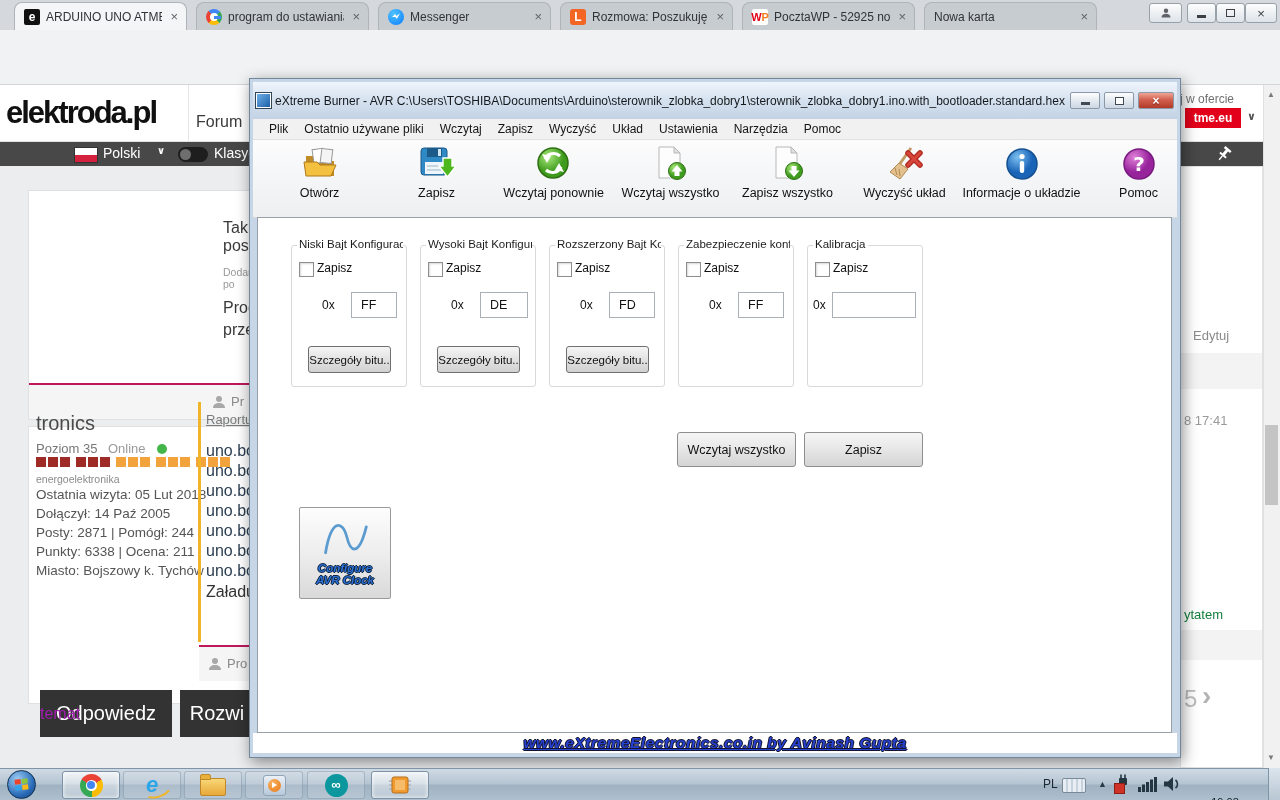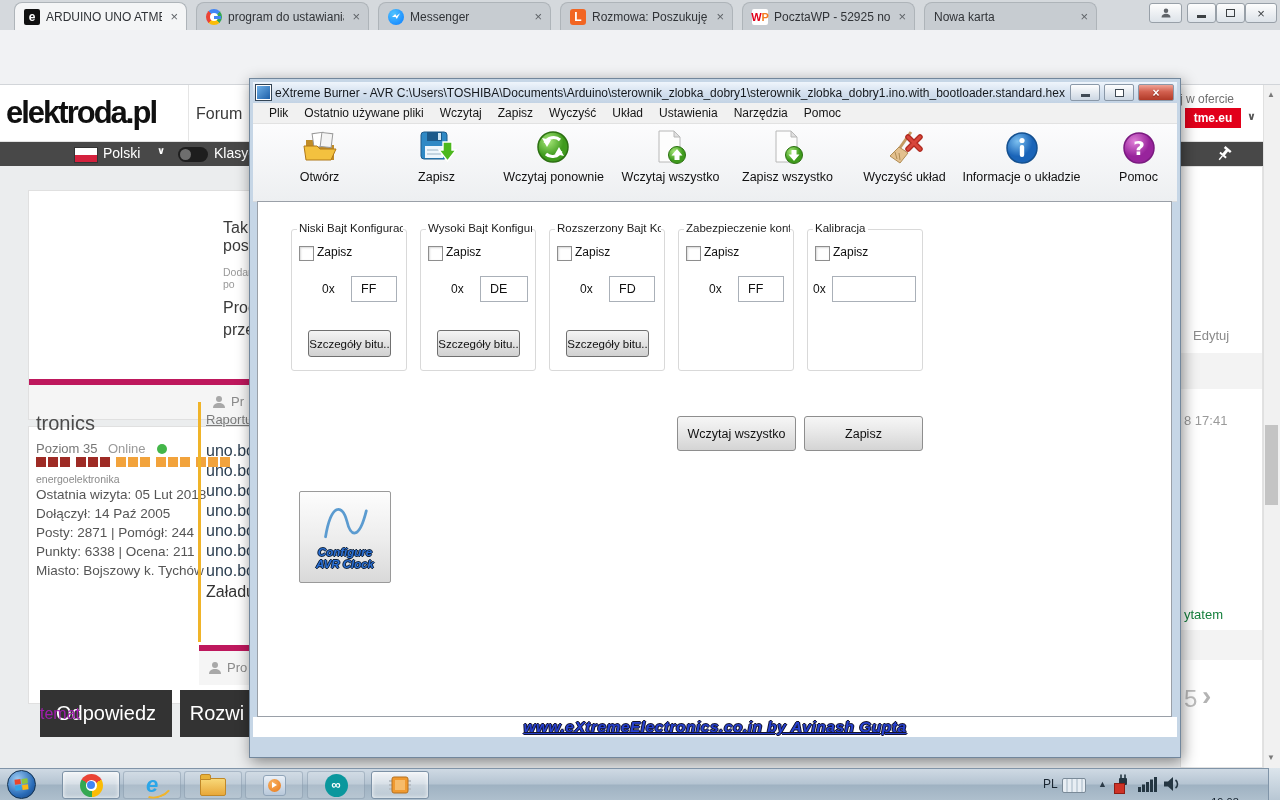--- a/index.html
+++ b/index.html
@@ -47,38 +47,38 @@
   #bookmarksbar{left:0;top:62px;width:1280px;height:23px;background:#f1f2f4;border-bottom:1px solid #d2d5d9;box-sizing:border-box;}
   .appsgrid{left:18px;top:67px;width:3px;height:3px;background:#e2574c;
      box-shadow:5px 0 #ef9d3a,10px 0 #7bb344,0 5px #f3c13a,5px 5px #e2574c,10px 5px #ef9d3a,0 10px #7bb344,5px 10px #f3c13a,10px 10px #e2574c;}
   .bm-label{font-size:12px;color:#3c4043;top:66px;}
   .pageico{width:11px;height:13px;border:1px solid #9aa0a6;border-radius:1px;background:#fff;top:66px;}
 
   
   #page{left:0;top:85px;width:1280px;height:683px;background:#ebedee;overflow:hidden;}
   #pg-header{left:0;top:0;width:1280px;height:57px;background:#fff;border-bottom:1px solid #e2e2e2;box-sizing:border-box;}
   #logo{left:6px;top:10px;font-size:31px;font-weight:900;letter-spacing:-2px;color:#101010;}
-  #forum-link{left:196px;top:20px;font-size:16px;color:#3a3a3a;}
+  #forum-link{left:196px;top:28px;font-size:16px;color:#3a3a3a;}
   .hdr-div{left:188px;top:0;width:1px;height:57px;background:#e5e5e5;}
   #offer-text{left:1180px;top:7px;font-size:12px;color:#707070;}
   #tme-badge{left:1185px;top:23px;width:56px;height:20px;background:#e2001a;color:#fff;font-weight:bold;
      font-size:12px;text-align:center;line-height:20px;}
   #tme-chev{left:1247px;top:25px;color:#555;font-size:11px;font-weight:bold;}
   .darkbar{top:57px;height:24px;background:#484848;}
   .flag{left:74px;top:62px;width:22px;height:14px;background:linear-gradient(#fff 50%,#d4213d 50%);border:1px solid #333;}
   #lang-label{left:103px;top:60px;font-size:14px;color:#fff;}
   #lang-chev{left:157px;top:60px;font-size:10px;color:#fff;font-weight:bold;}
   .toggle{left:178px;top:62px;width:30px;height:15px;background:#1e1e1e;border-radius:8px;position:absolute;}
   .toggle::before{content:"";position:absolute;left:2px;top:2px;width:11px;height:11px;border-radius:50%;background:#6e6e6e;}
   #classic-label{left:214px;top:60px;font-size:14px;color:#fff;}
   .pin{left:1216px;top:61px;}
   .card{background:#fff;border:1px solid #e0e0e0;box-sizing:border-box;margin-top:24px;}
   #card1{left:28px;top:81px;width:226px;height:230px;}
   #card2{left:28px;top:317px;width:226px;height:278px;}
-  .cfoot{background:#f5f5f5;border-top:6px solid #be185d;}
+  .cfoot{background:#f5f5f5;border-top:2px solid #be185d;}
   .snip{color:#3a3a3a;font-size:16px;}
   .snip-small{color:#999;font-size:10.5px;}
   .avatar{width:16px;height:16px;fill:#a8a8a8;}
   .prof-lbl{font-size:13px;color:#8a8a8a;}
   #uname{left:36px;top:327px;font-size:20px;color:#4a4a4a;}
   .u-meta{font-size:13px;color:#777;}
   .dot-online{left:157px;top:359px;width:10px;height:10px;border-radius:50%;background:#43b649;}
   .lvlsq{top:372px;width:10px;height:10px;}
   .u-line{left:36px;font-size:13.5px;color:#555;}
   .ylw{left:198px;top:317px;width:3px;height:240px;background:#f0b429;}
@@ -93,21 +93,21 @@
   #pager-num{left:1184px;top:600px;font-size:24px;color:#bdbdbd;}
   #pager-next{left:1202px;top:595px;font-size:28px;font-weight:bold;color:#b3b3b3;}
   #scrollbar{left:1263px;top:0;width:17px;height:683px;background:#f1f1f1;border-left:1px solid #e0e0e0;box-sizing:border-box;}
   .sb-arrow{left:1267px;font-size:8px;color:#7a7a7a;}
   #sb-thumb{left:1265px;top:340px;width:13px;height:80px;background:#c4c4c4;}
 
   
   #bwin{left:249px;top:78px;width:932px;height:680px;background:#c6d6e6;border:1px solid #72879c;
      box-sizing:border-box;padding:3px;box-shadow:2px 4px 14px rgba(0,0,0,.45);}
   #btitle{height:21px;background:linear-gradient(#eff5fc,#d5e1ef 50%,#c3d3e4);display:flex;
-     align-items:center;padding:0 3px;gap:4px;}
+     align-items:center;padding:8px 3px;gap:4px;}
   #btitle-icon{width:13px;height:13px;background:linear-gradient(135deg,#6fb0e8,#1d5fa8);border:1px solid #fff;
      box-shadow:0 0 0 1px #345;position:relative;flex:none;}
   #btitle-text{font-size:12px;color:#15191d;white-space:nowrap;overflow:hidden;flex:1;}
   .tbtn{width:28px;height:15px;border:1px solid #8a98a8;border-radius:2px;flex:none;
      background:linear-gradient(#fdfdfe,#ccd7e3);display:flex;align-items:center;justify-content:center;}
   .tbtn-close{width:34px;background:linear-gradient(#f0a496,#d2604f 45%,#b13a28);}
   .glyph-min{width:9px;height:3px;background:#404a55;margin-top:6px;}
   .glyph-rst{width:7px;height:6px;border:1.5px solid #404a55;background:#fff;}
   .glyph-x{color:#fff;font-size:12px;font-weight:bold;text-shadow:0 1px 1px #7a2014;line-height:1;}
   #bmenu{height:20px;background:#f1f1f1;border-bottom:1px solid #e2e2e2;display:flex;align-items:center;padding-left:8px;}

